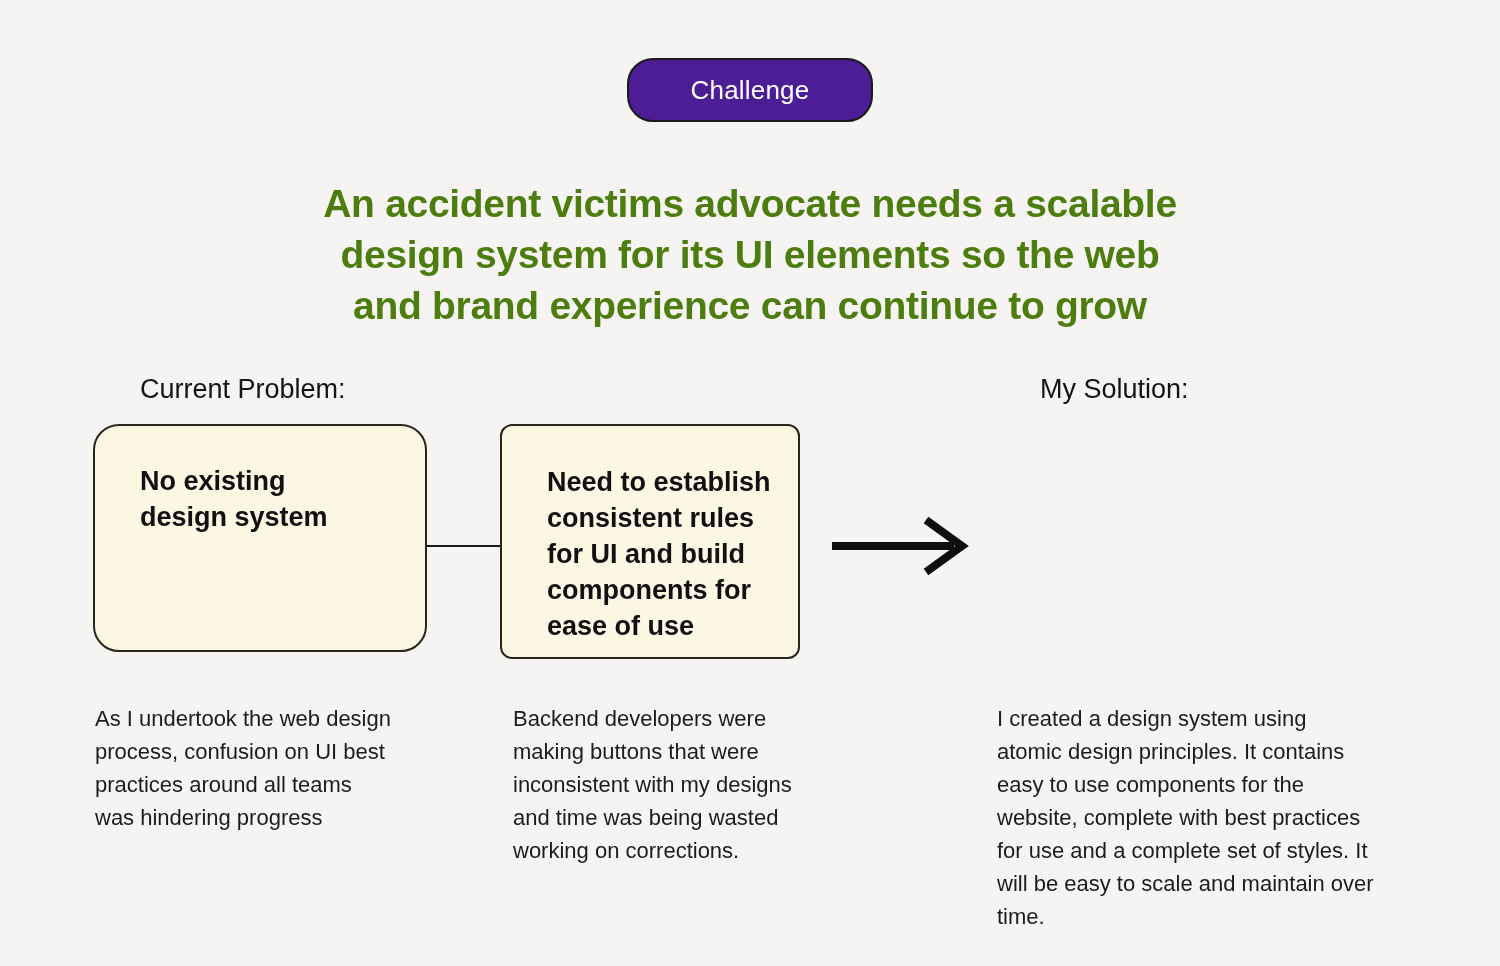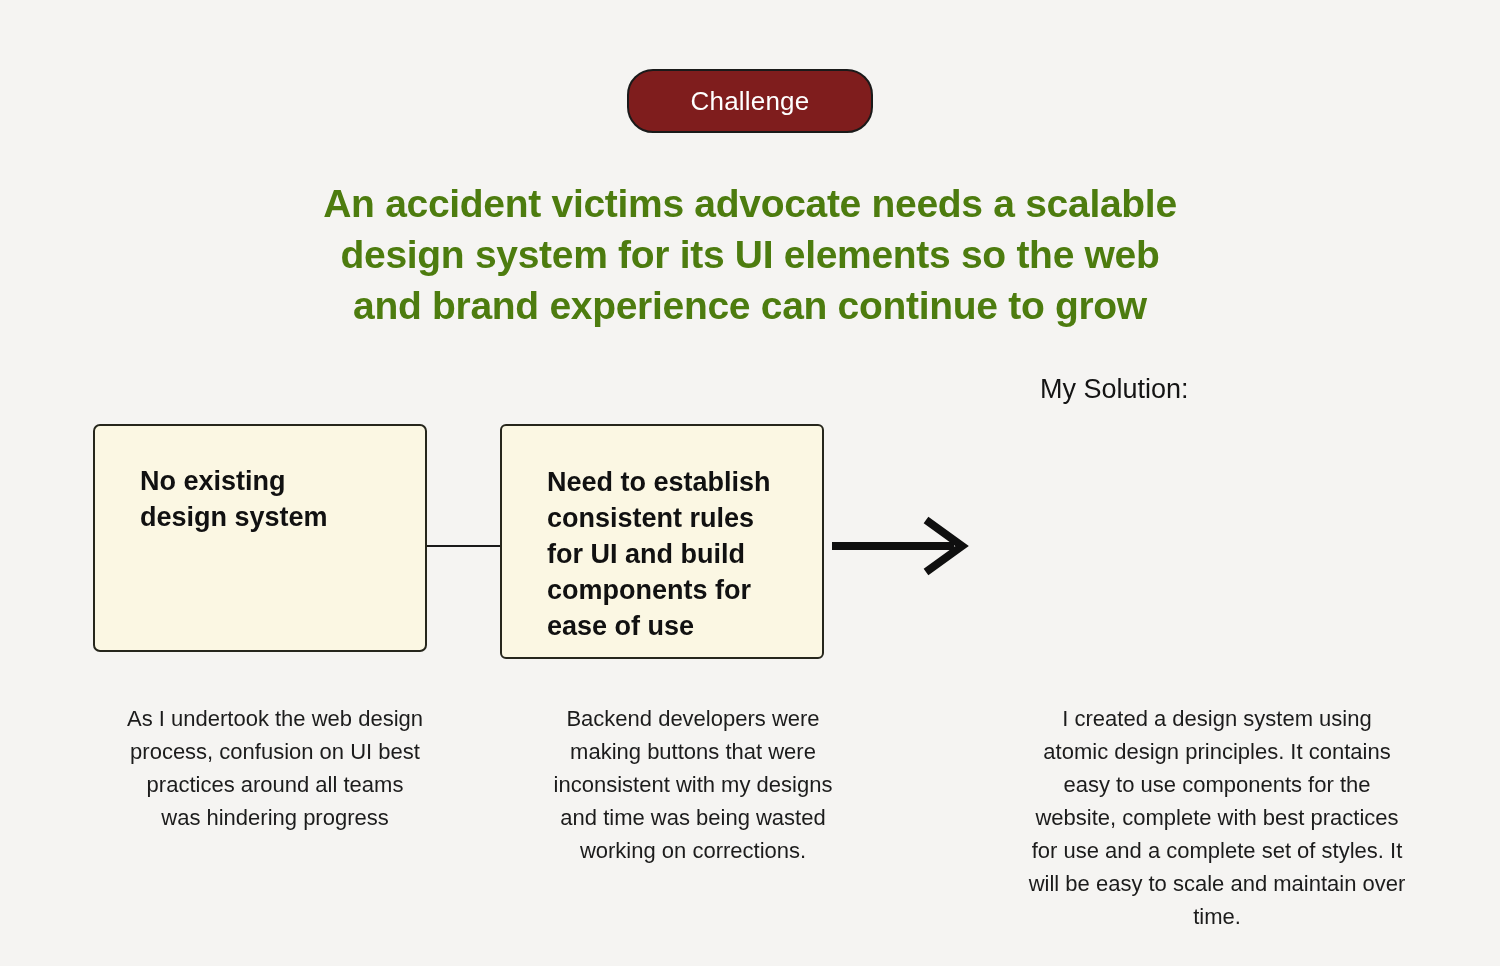--- a/index.html
+++ b/index.html
@@ -15,24 +15,24 @@
     overflow: hidden;
   }
   .canvas {
     position: relative;
     width: 1500px;
     height: 966px;
   }
   .badge {
     position: absolute;
     left: 627px;
-    top: 69px;
+    top: 58px;
     width: 246px;
     height: 64px;
-    background: #7f1d1d;
+    background: #4c1d95;
     border: 2px solid #1a1a1a;
     border-radius: 26px;
     box-sizing: border-box;
     display: flex;
     align-items: center;
     justify-content: center;
   }
   .badge-label {
     color: #ffffff;
     font-size: 26px;
@@ -70,29 +70,29 @@
     font-size: 27px;
     font-weight: bold;
     line-height: 36px;
     white-space: pre-line;
   }
   .card-1 {
     left: 93px;
     top: 424px;
     width: 334px;
     height: 228px;
-    border-radius: 7px;
+    border-radius: 26px;
     padding: 37px 18px 0 45px;
   }
   .card-2 {
     left: 500px;
     top: 424px;
-    width: 324px;
+    width: 300px;
     height: 235px;
-    border-radius: 6px;
+    border-radius: 12px;
     padding: 38px 24px 0 45px;
   }
   .card-solution {
     left: 997px;
     top: 424px;
     width: 413px;
     height: 240px;
     background: #E02622;
     border: 2px solid #3a0f0c;
     border-radius: 48px;
@@ -115,39 +115,39 @@
     top: 508px;
     width: 140px;
     height: 76px;
   }
   .para {
     position: absolute;
     font-size: 22px;
     line-height: 33px;
     color: #1c1c1c;
     white-space: pre-line;
-    text-align: center;
   }
   .para-1 { left: 95px;  top: 702px; width: 360px; }
   .para-2 { left: 513px; top: 702px; width: 360px; }
   .para-3 { left: 997px; top: 702px; width: 440px; }
 </style>
 </head>
 <body>
 
 <div class="canvas">
 
   <div class="badge">
     <span class="badge-label">Challenge</span>
   </div>
 
   <div class="headline">An accident victims advocate needs a scalable
 design system for its UI elements so the web
 and brand experience can continue to grow</div>
 
+  <div class="section-label label-current">Current Problem:</div>
   <div class="section-label label-solution">My Solution:</div>
 
   <div class="card card-cream card-1">
     <div class="card-title">No existing
 design system</div>
   </div>
 
   <div class="connector-line"></div>
 
   <div class="card card-cream card-2">

